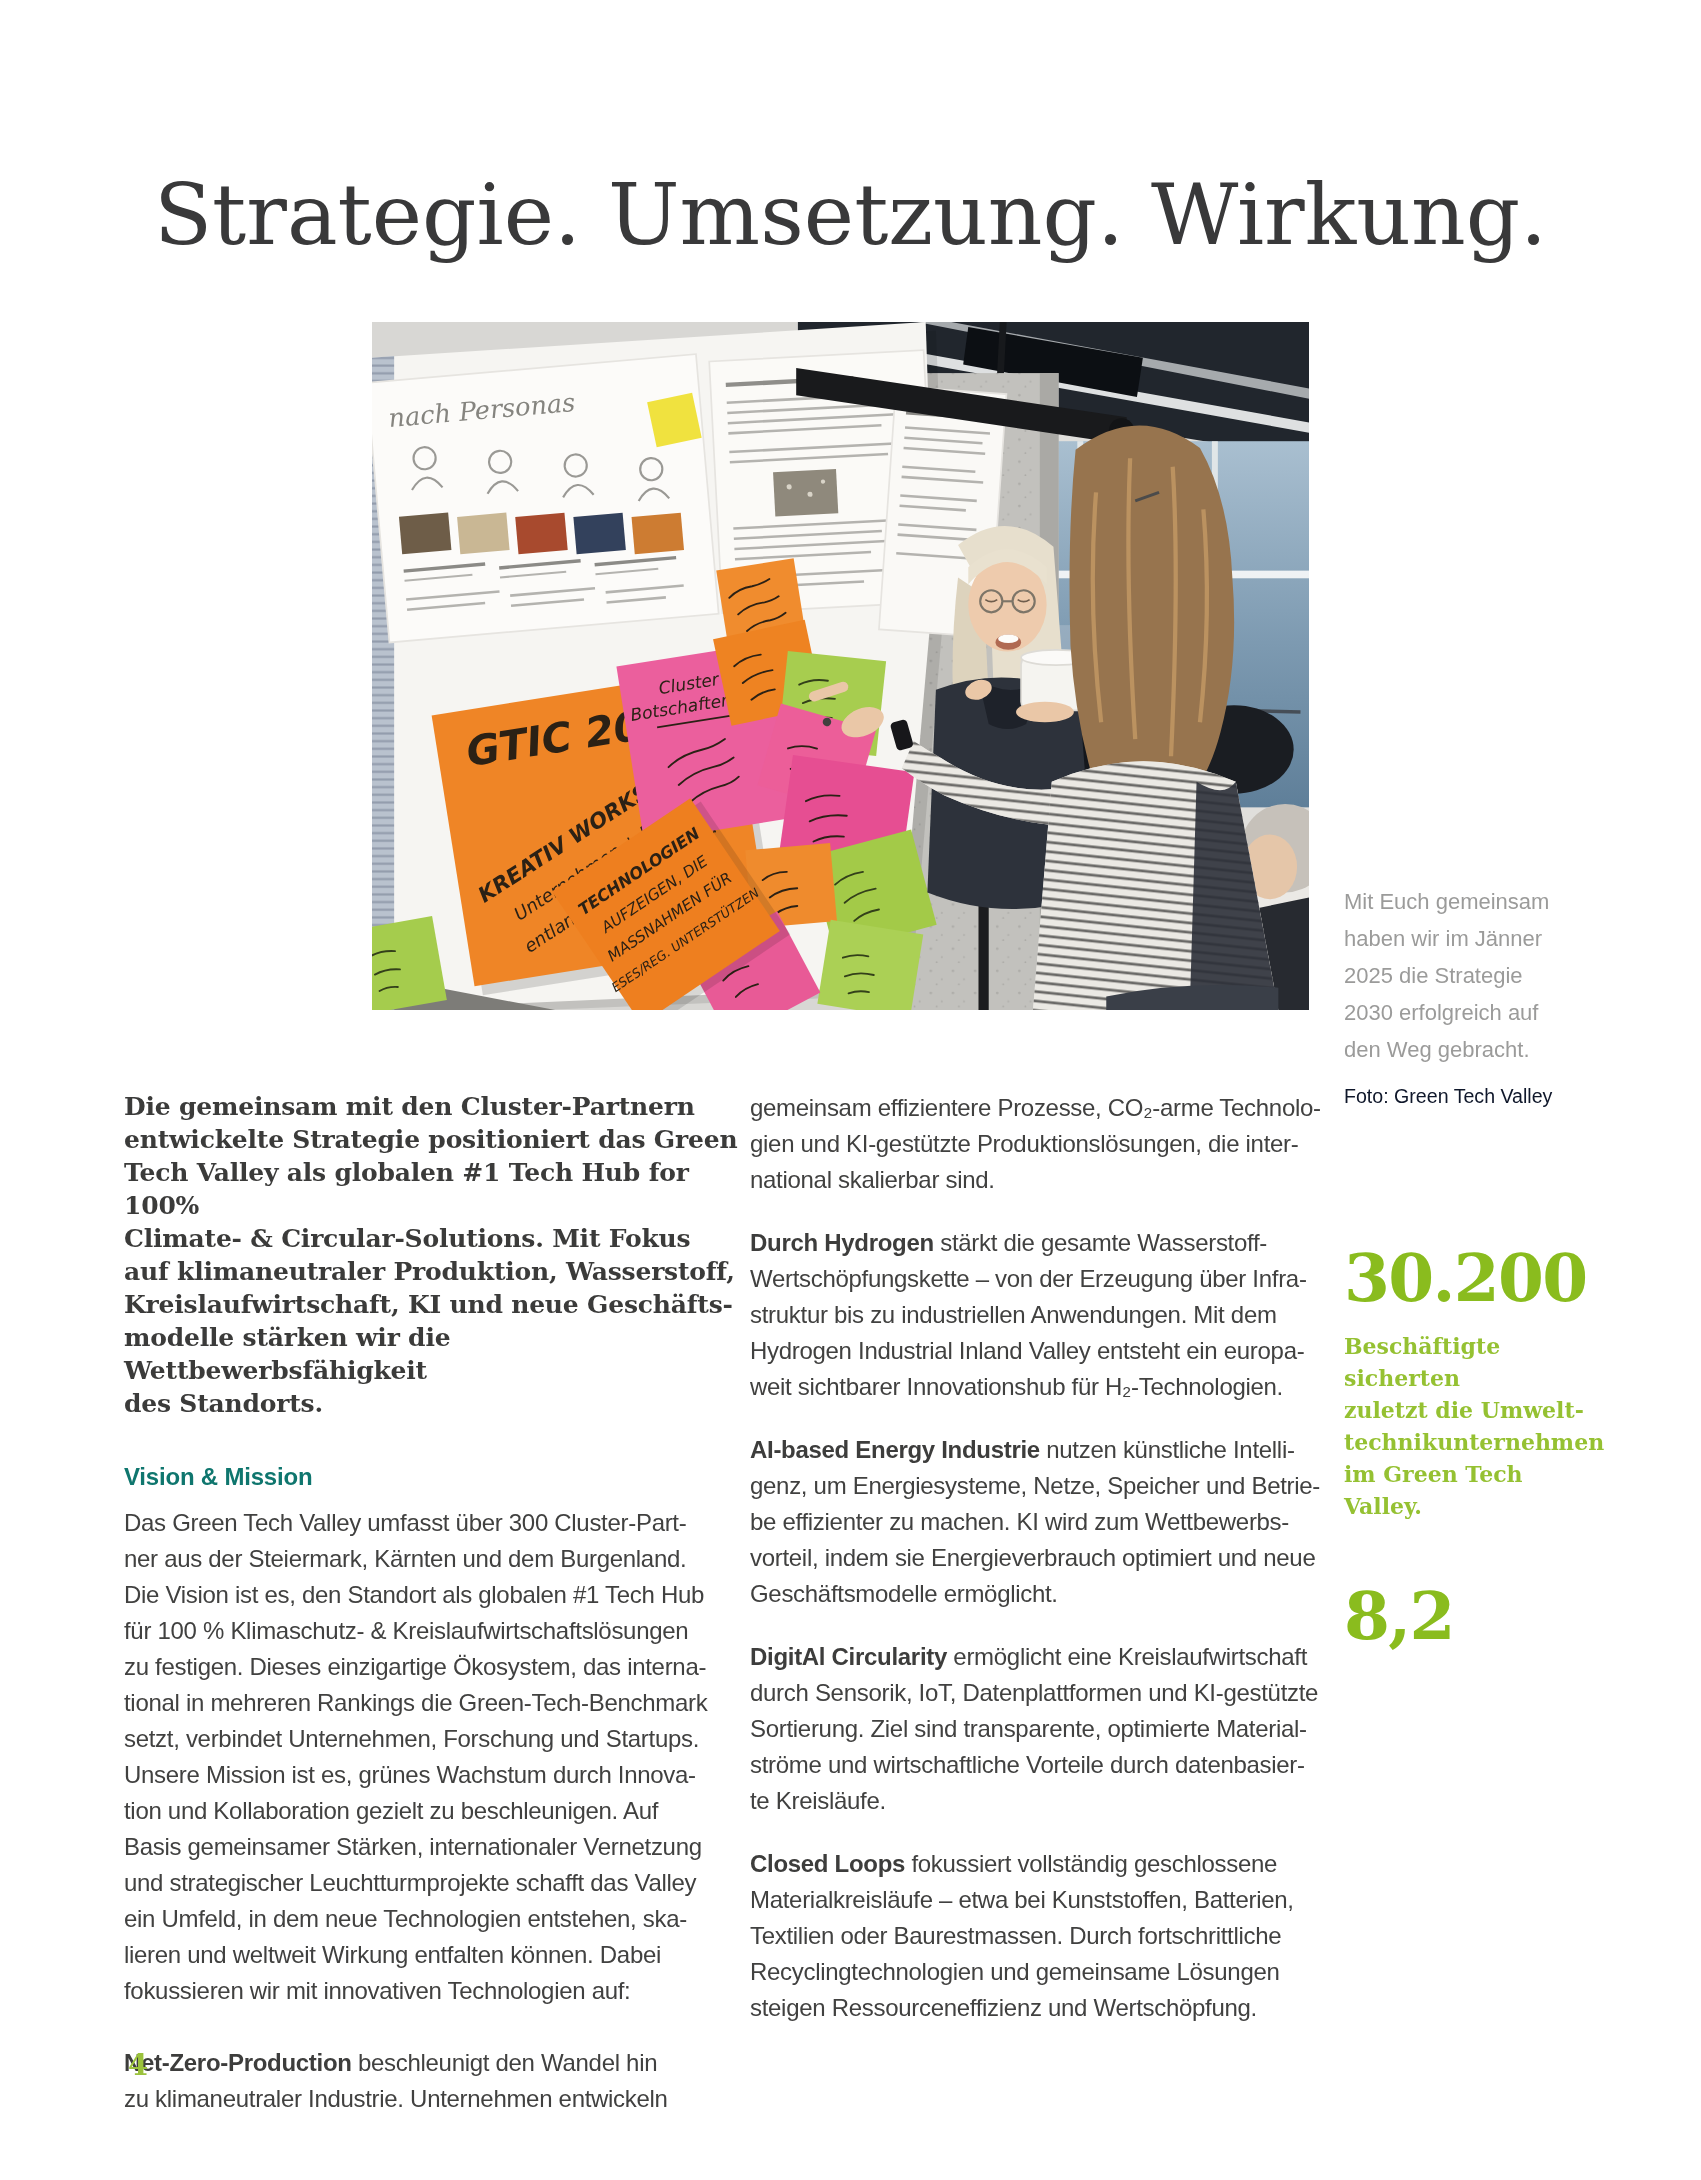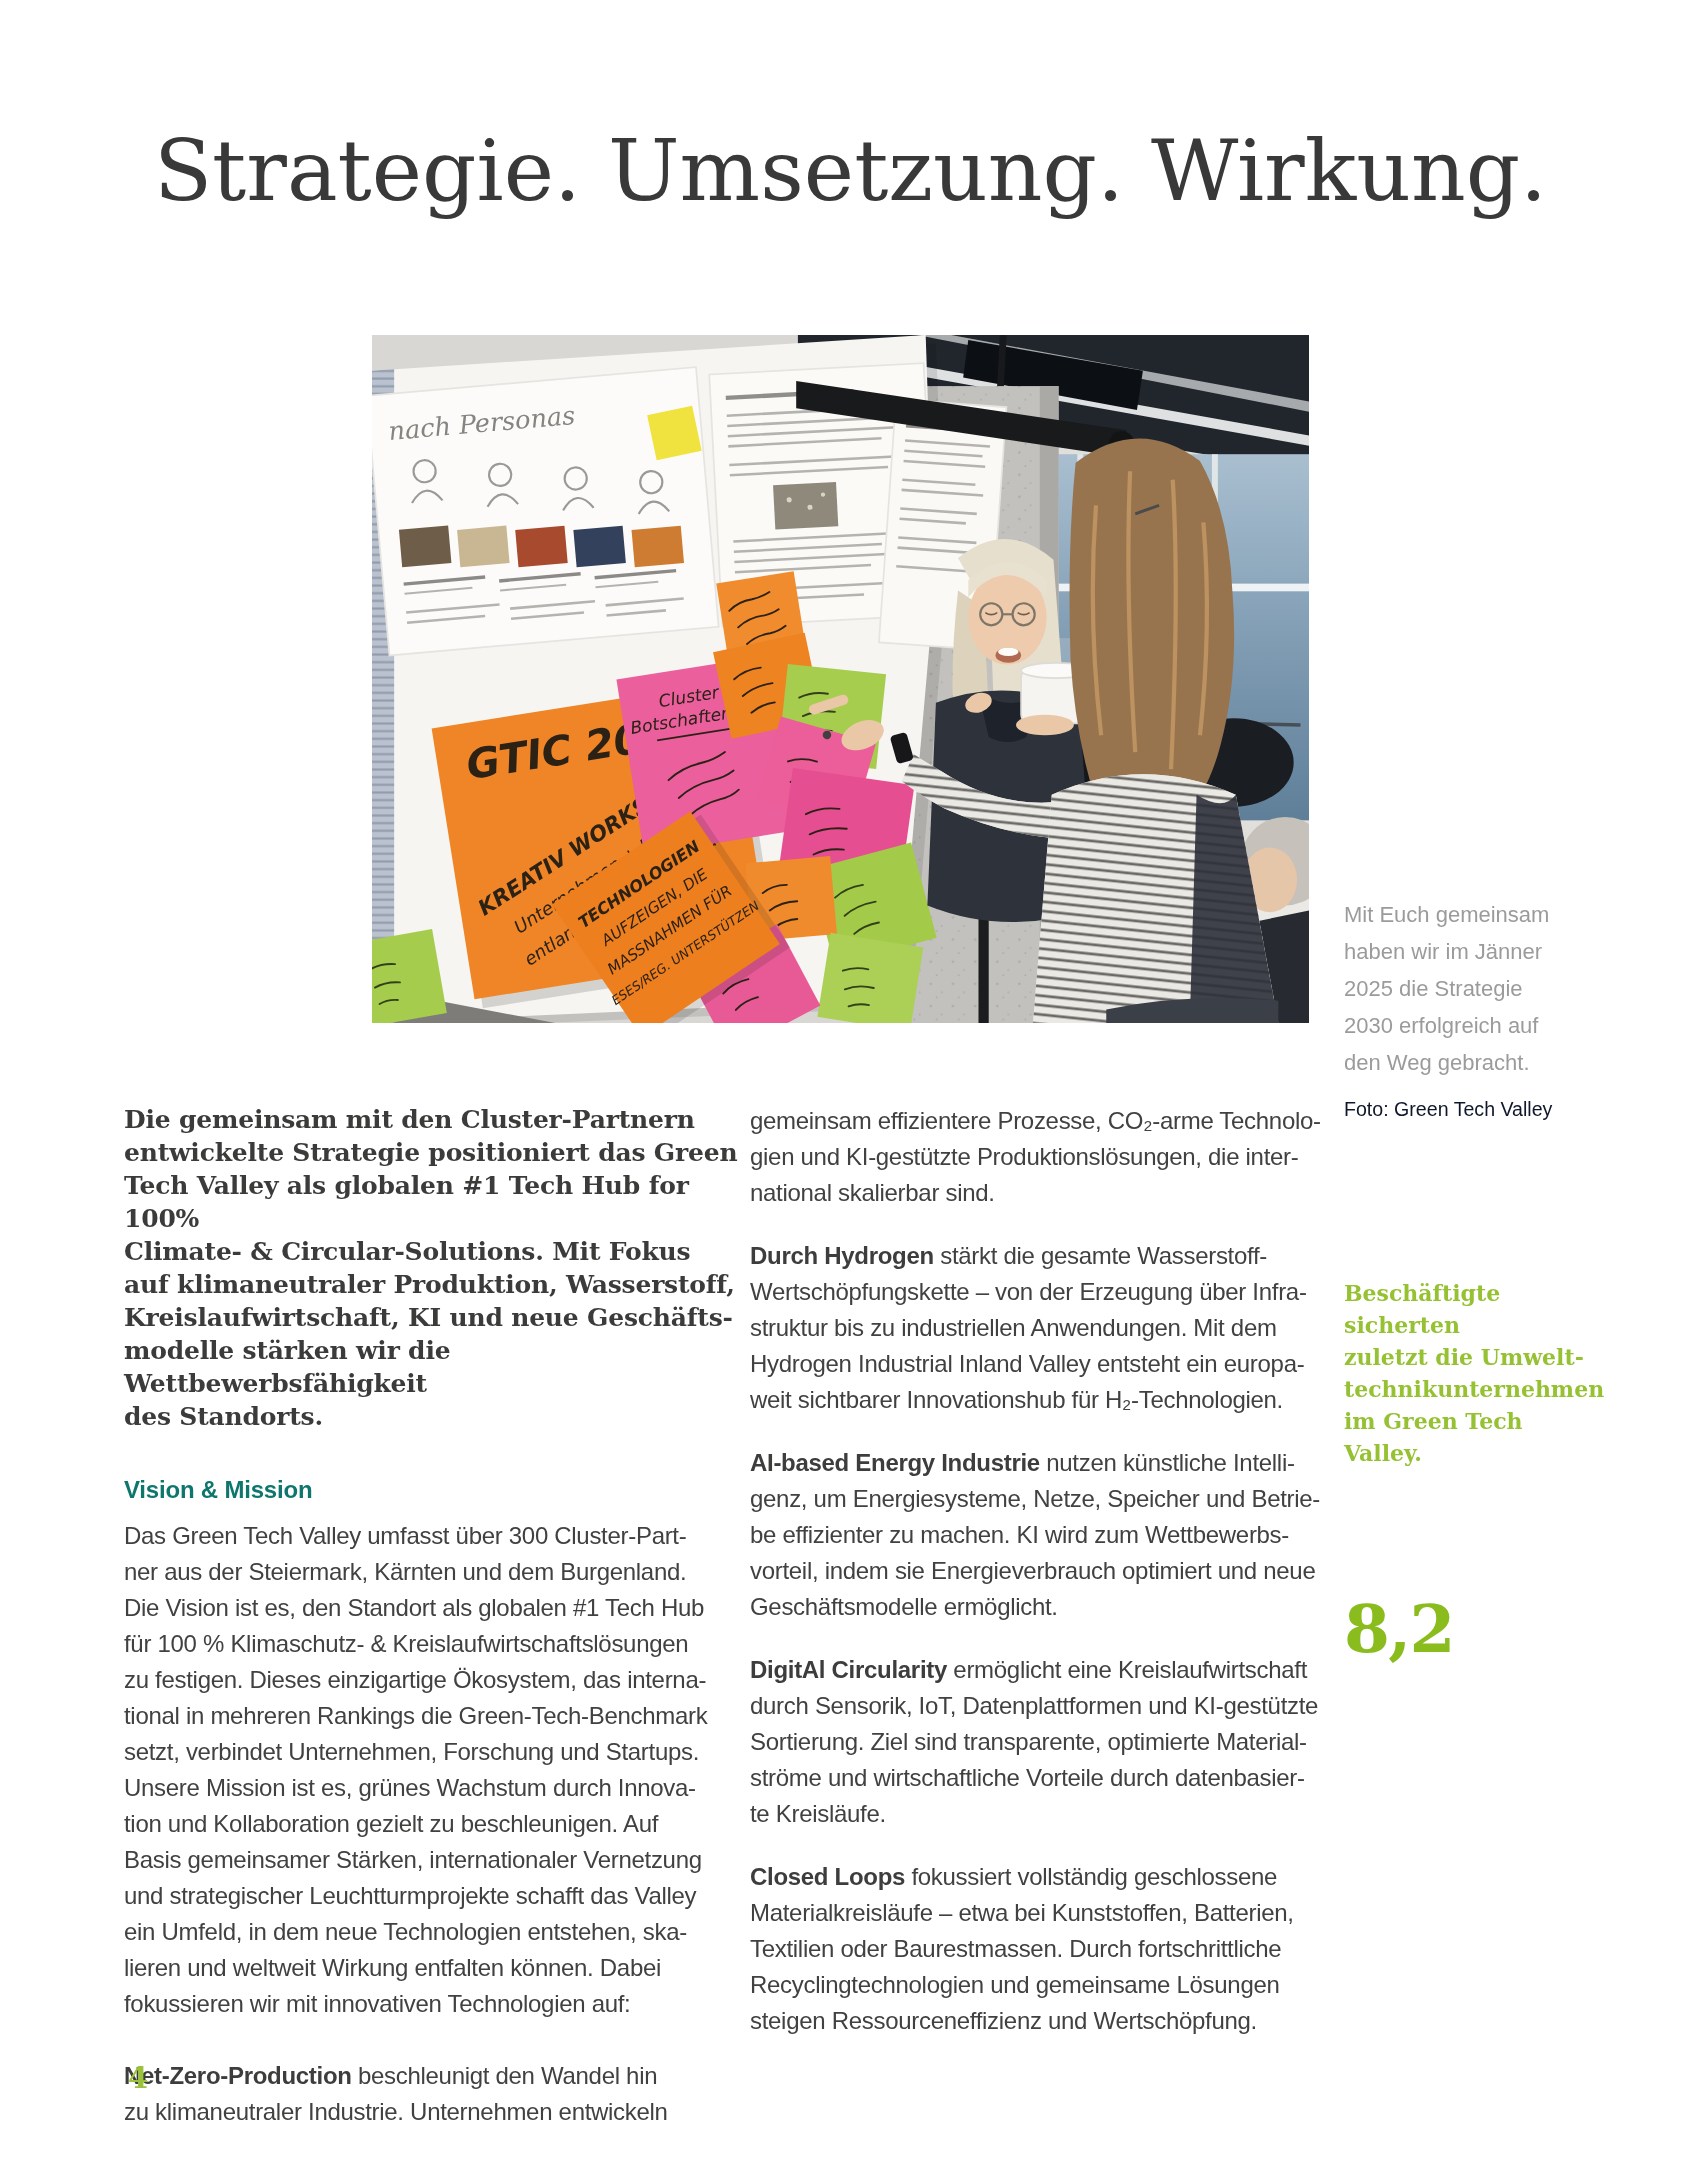--- a/index.html
+++ b/index.html
@@ -1,17 +1,17 @@
 <!DOCTYPE html>
 <html style="font-size:13.6px"><head>
 <meta charset="utf-8">
 <style>
   html,body{margin:0;padding:0;background:#ffffff;}
   body{width:1701px;height:2181px;position:relative;font-family:"Liberation Sans","DejaVu Sans",sans-serif;}
-  .abs{position:absolute;margin-top:13px;}
+  .abs{position:absolute;}
   .preline{white-space:pre-line;}
   
   .page-title{left:0;right:0;top:101px;text-align:center;
     font-family:"DejaVu Serif","Liberation Serif",serif;font-weight:500;
     font-size:85px;line-height:1.35;color:#39393a;letter-spacing:0px;}
   
   .photo-frame{left:372px;top:322px;width:937px;height:688px;overflow:hidden;background:#d8d7d4;}
   .photo-frame svg{display:block;width:100%;height:100%;}
   
   .photo-caption{left:1344px;top:883px;width:264px;color:#9b9b9a;
@@ -413,20 +413,21 @@
 ströme und wirtschaftliche Vorteile durch datenbasier-
 te Kreisläufe.</span></p>
   <p class="par"><b>Closed Loops</b><span class="preline"> fokussiert vollständig geschlossene
 Materialkreisläufe – etwa bei Kunststoffen, Batterien,
 Textilien oder Baurestmassen. Durch fortschrittliche
 Recyclingtechnologien und gemeinsame Lösungen
 steigen Ressourceneffizienz und Wertschöpfung.</span></p>
 </div>
 
 <div class="abs stat stat-1">
+  <div class="stat-value">30.200</div>
   <div class="stat-caption preline">Beschäftigte sicherten
 zuletzt die Umwelt-
 technikunternehmen
 im Green Tech Valley.</div>
 </div>
 <div class="abs stat stat-2">
   <div class="stat-value">8,2</div>
 </div>
 
 <div class="abs page-number">4</div>

